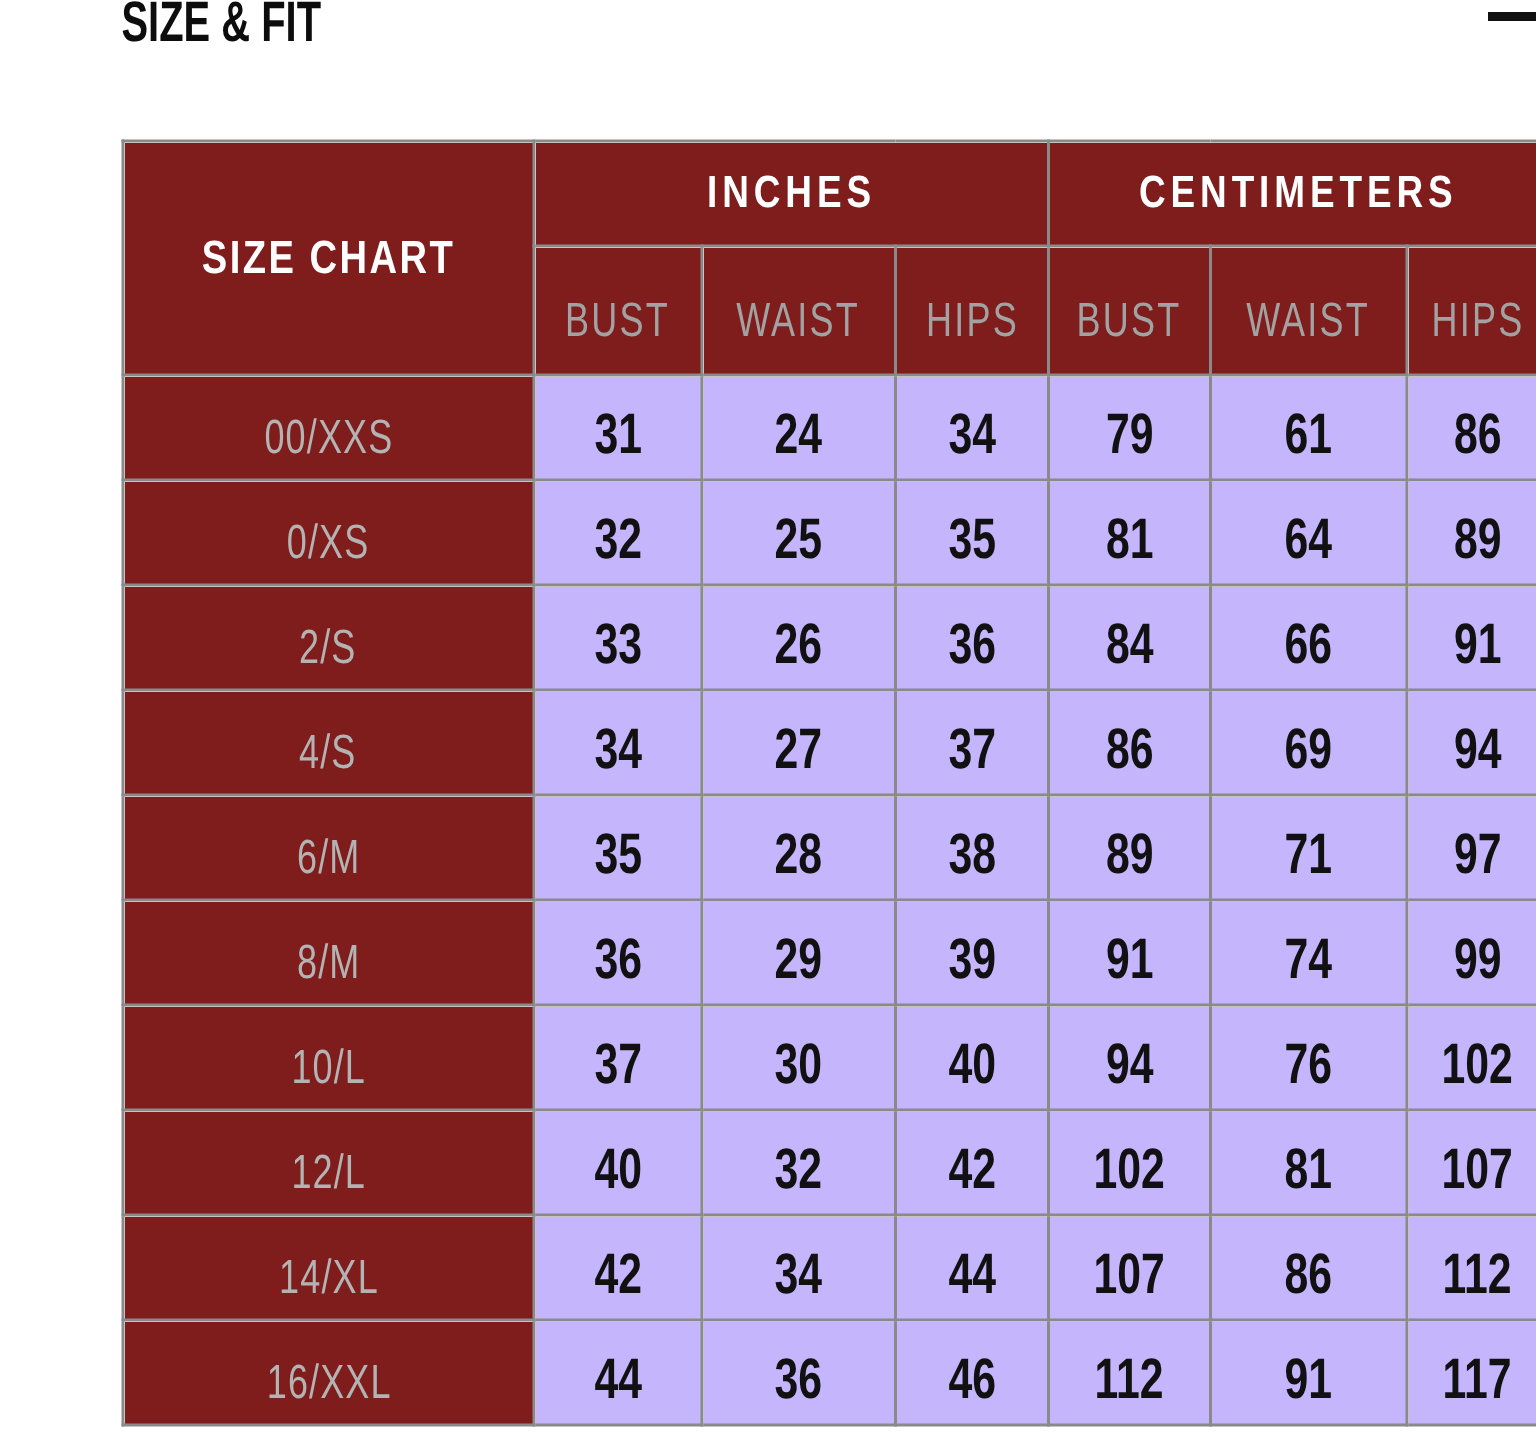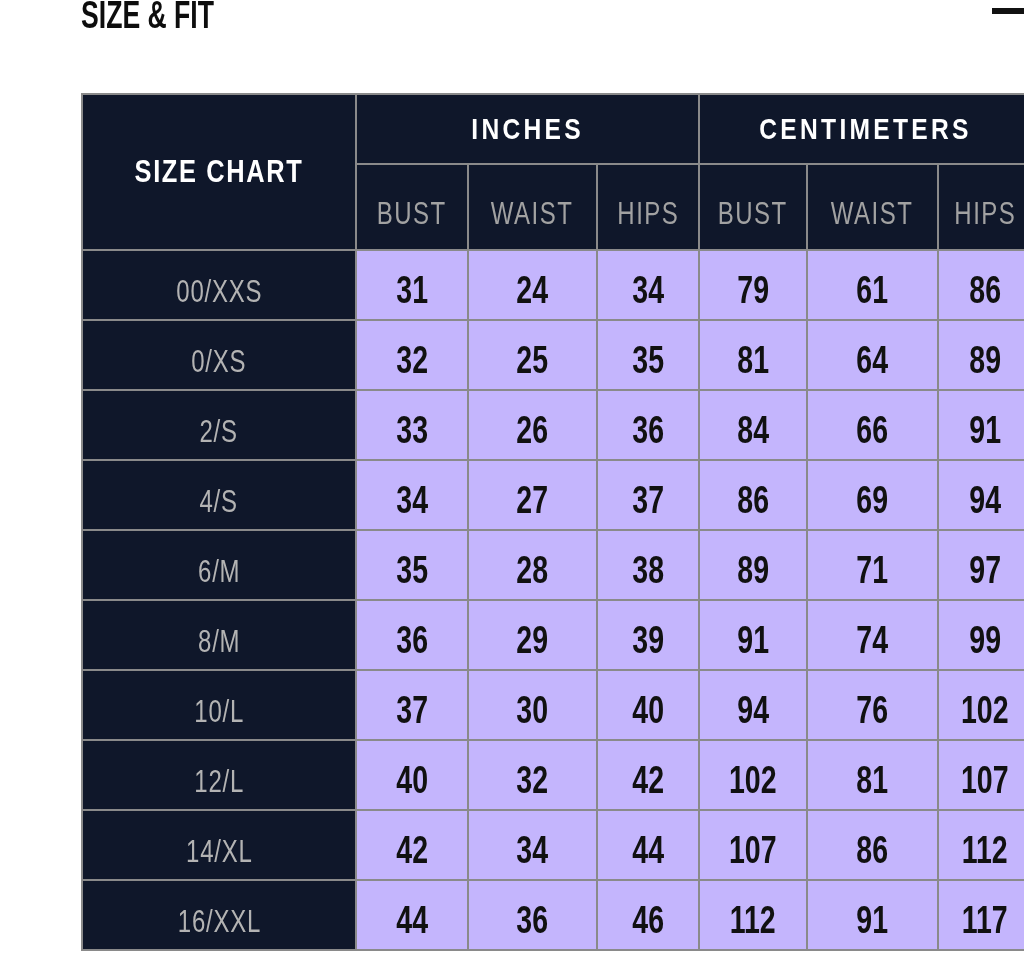--- a/index.html
+++ b/index.html
@@ -58,21 +58,21 @@
     table-layout: fixed;
   }
   table.size-chart th, table.size-chart td {
     border: 2px solid #8a8a8a;
     padding: 0;
     text-align: center;
     vertical-align: middle;
     overflow: hidden;
   }
   .dark {
-    background: #0f172a;
+    background: #7f1d1d;
   }
   .t {
     display: inline-block;
     transform: scaleX(0.75);
     transform-origin: center;
     white-space: nowrap;
   }
   
   th.corner .t {
     color: #ffffff;

